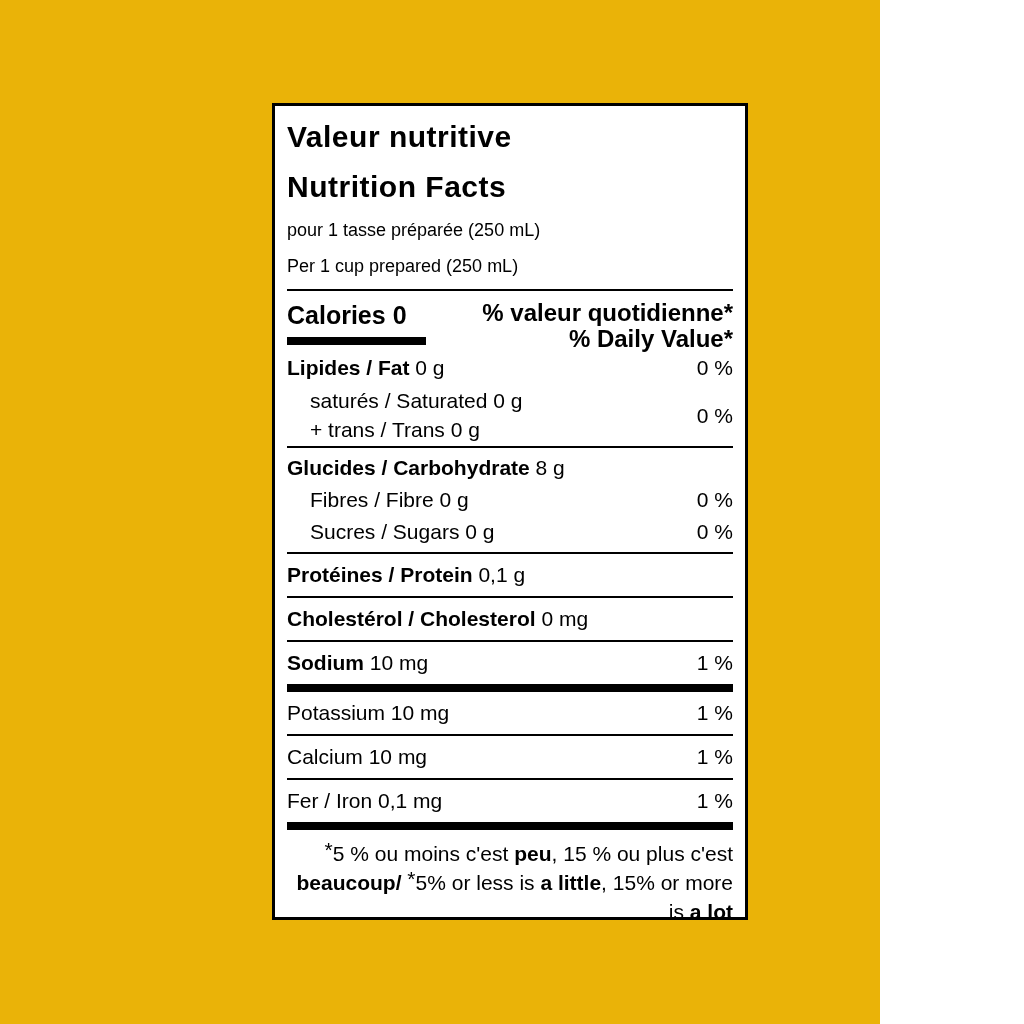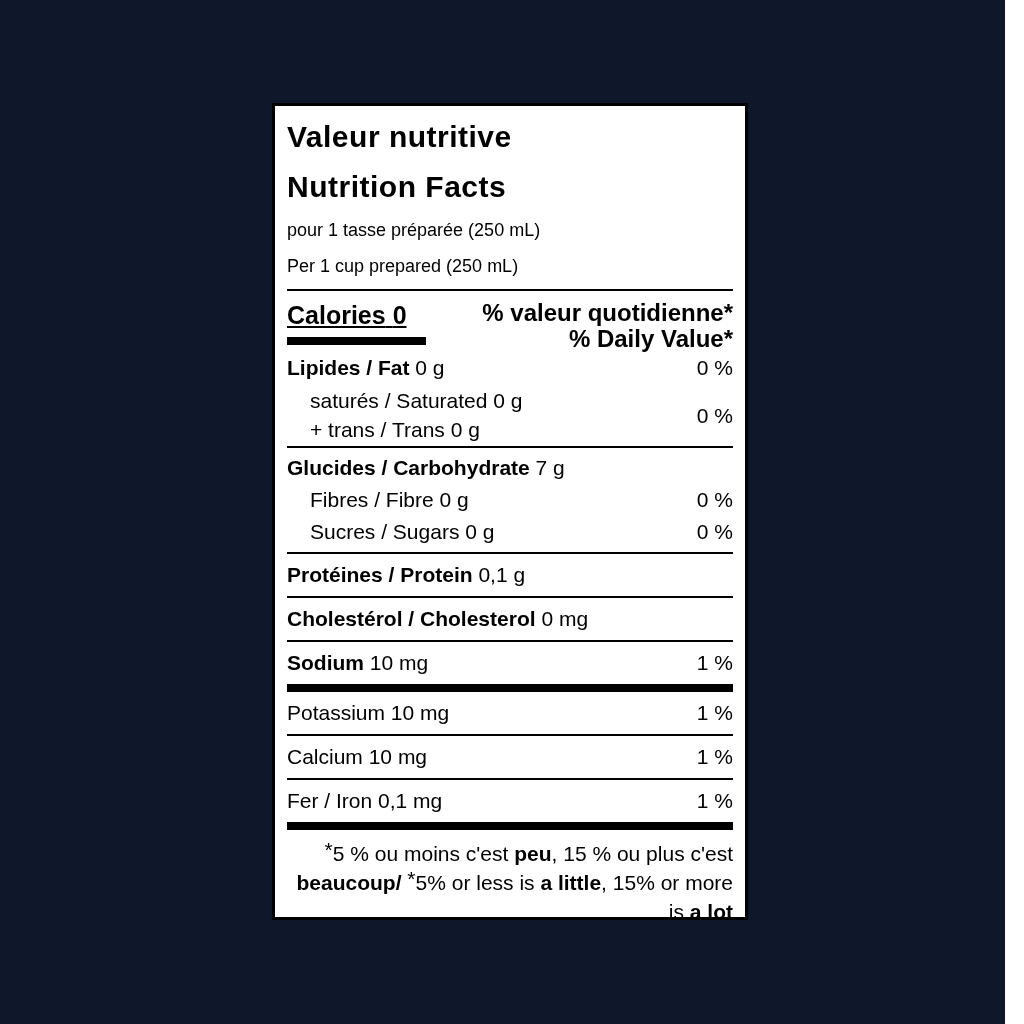--- a/index.html
+++ b/index.html
@@ -7,23 +7,23 @@
     padding: 0;
     background: #ffffff;
     width: 1024px;
     height: 1024px;
     font-family: "Liberation Sans", sans-serif;
     color: #000000;
     -webkit-font-smoothing: antialiased;
   }
   .page {
     position: relative;
-    width: 1005px;
+    width: 880px;
     height: 1024px;
-    background: #0f172a;
+    background: #eab308;
   }
   .nft {
     position: absolute;
     left: 272px;
     top: 103px;
     width: 476px;
     height: 817px;
     box-sizing: border-box;
     border: 3px solid #000000;
     background: #ffffff;
@@ -55,21 +55,20 @@
   .cal-row {
     display: flex;
     justify-content: space-between;
     margin-top: 9px;
   }
   .calories {
     font-weight: bold;
     font-size: 25px;
     line-height: 30px;
     white-space: nowrap;
-    text-decoration: underline;
   }
   .cal-bar {
     width: 139px;
     height: 8px;
     background: #000000;
     margin-top: 7px;
   }
   .dv-head {
     text-align: right;
     font-weight: bold;
@@ -145,21 +144,21 @@
       <div class="lines sub">
         <div>saturés / Saturated 0 g</div>
         <div>+ trans / Trans 0 g</div>
       </div>
       <div class="dv">0 %</div>
     </div>
 
     <hr class="thin">
 
     <div class="row" style="padding-top:6px;">
-      <div class="nm"><b>Glucides / Carbohydrate</b> <span>7 g</span></div>
+      <div class="nm"><b>Glucides / Carbohydrate</b> <span>8 g</span></div>
     </div>
 
     <div class="row">
       <div class="nm sub">Fibres / Fibre 0 g</div>
       <div class="dv">0 %</div>
     </div>
 
     <div class="row" style="padding-bottom:6px;">
       <div class="nm sub">Sucres / Sugars 0 g</div>
       <div class="dv">0 %</div>

